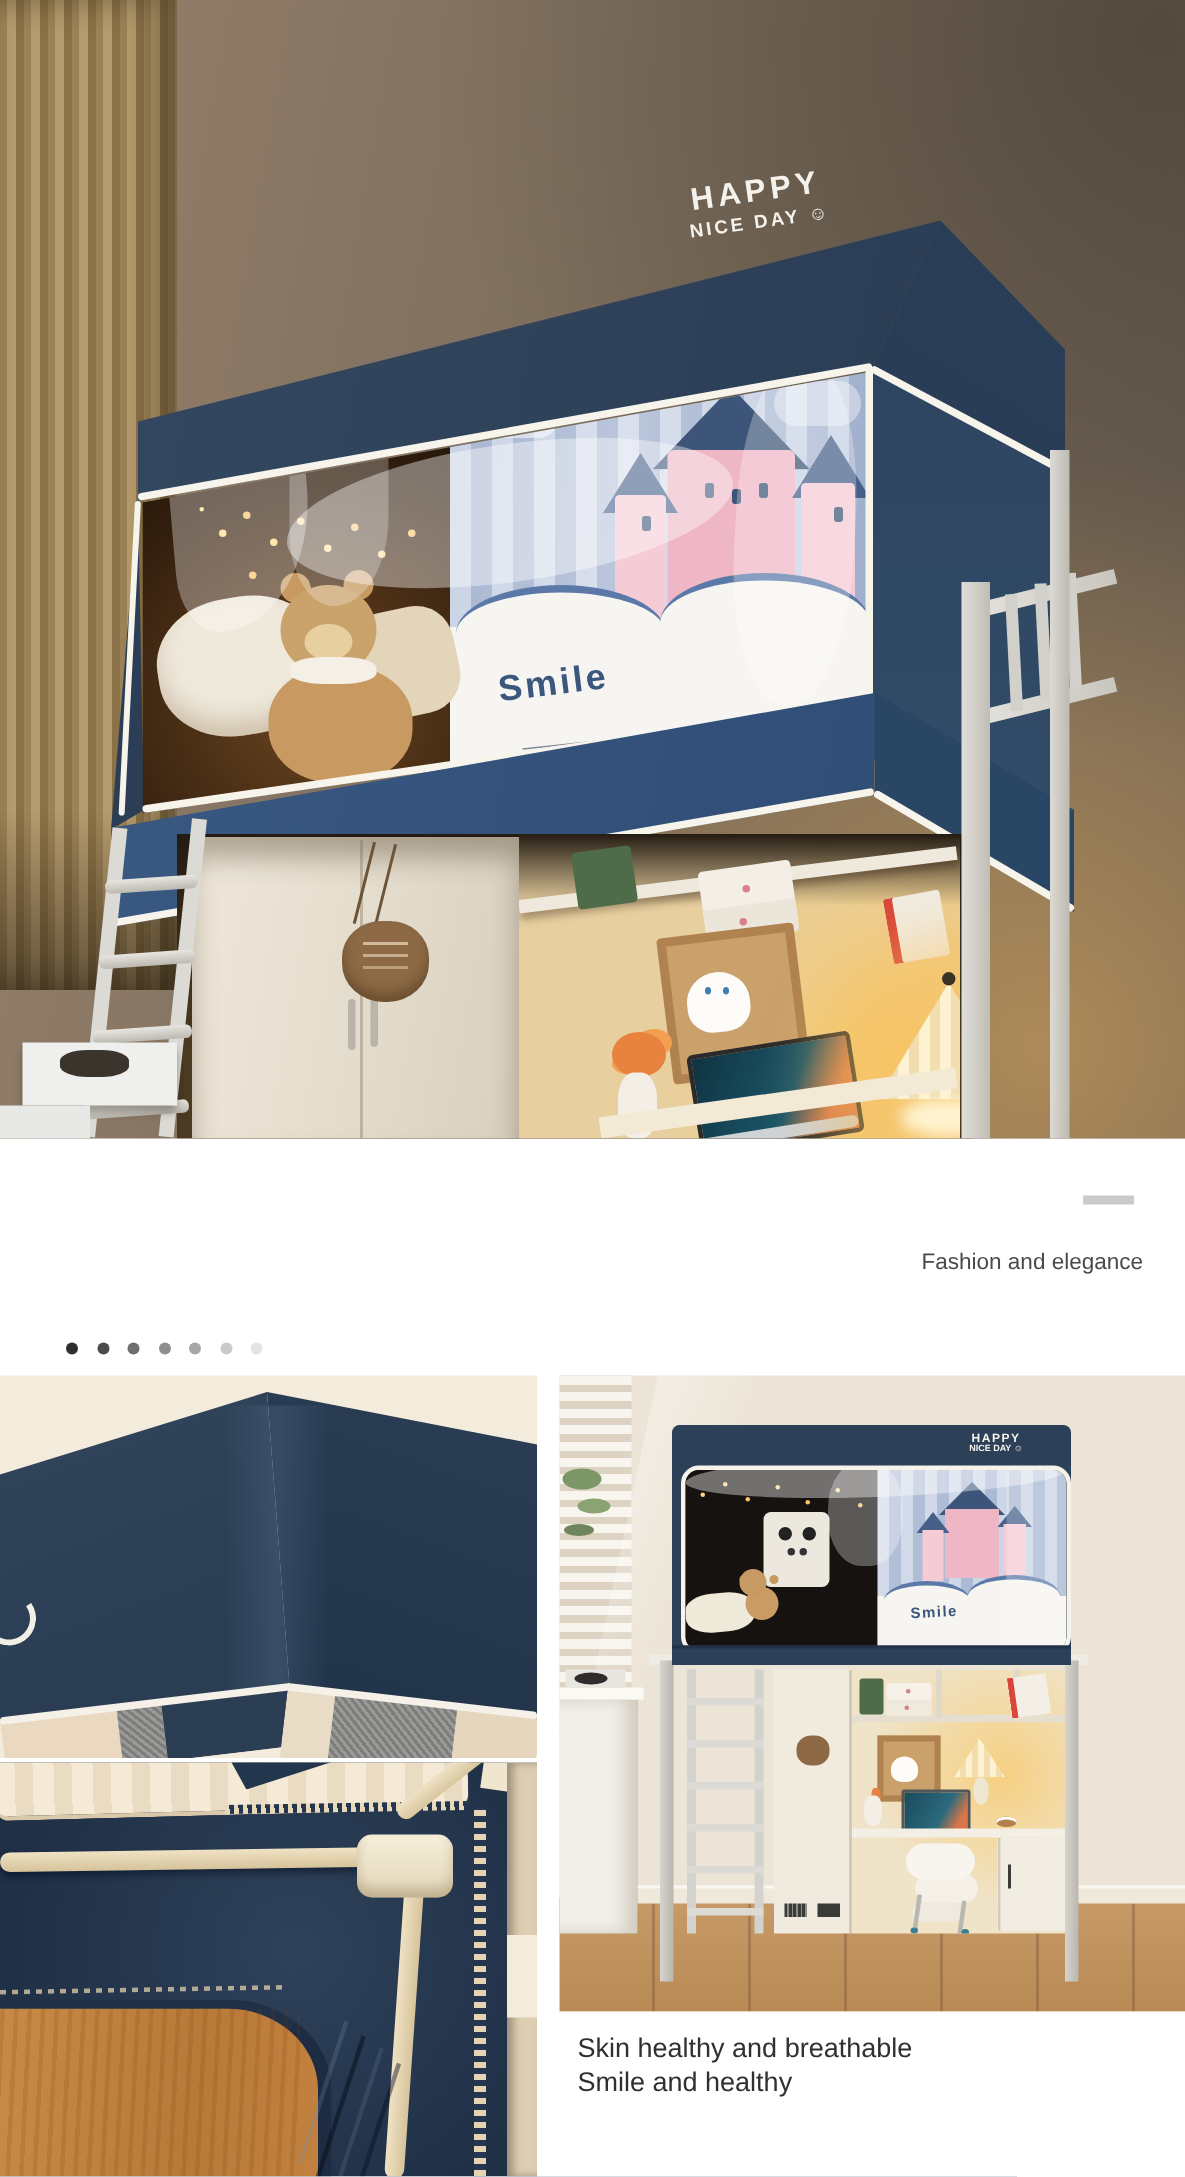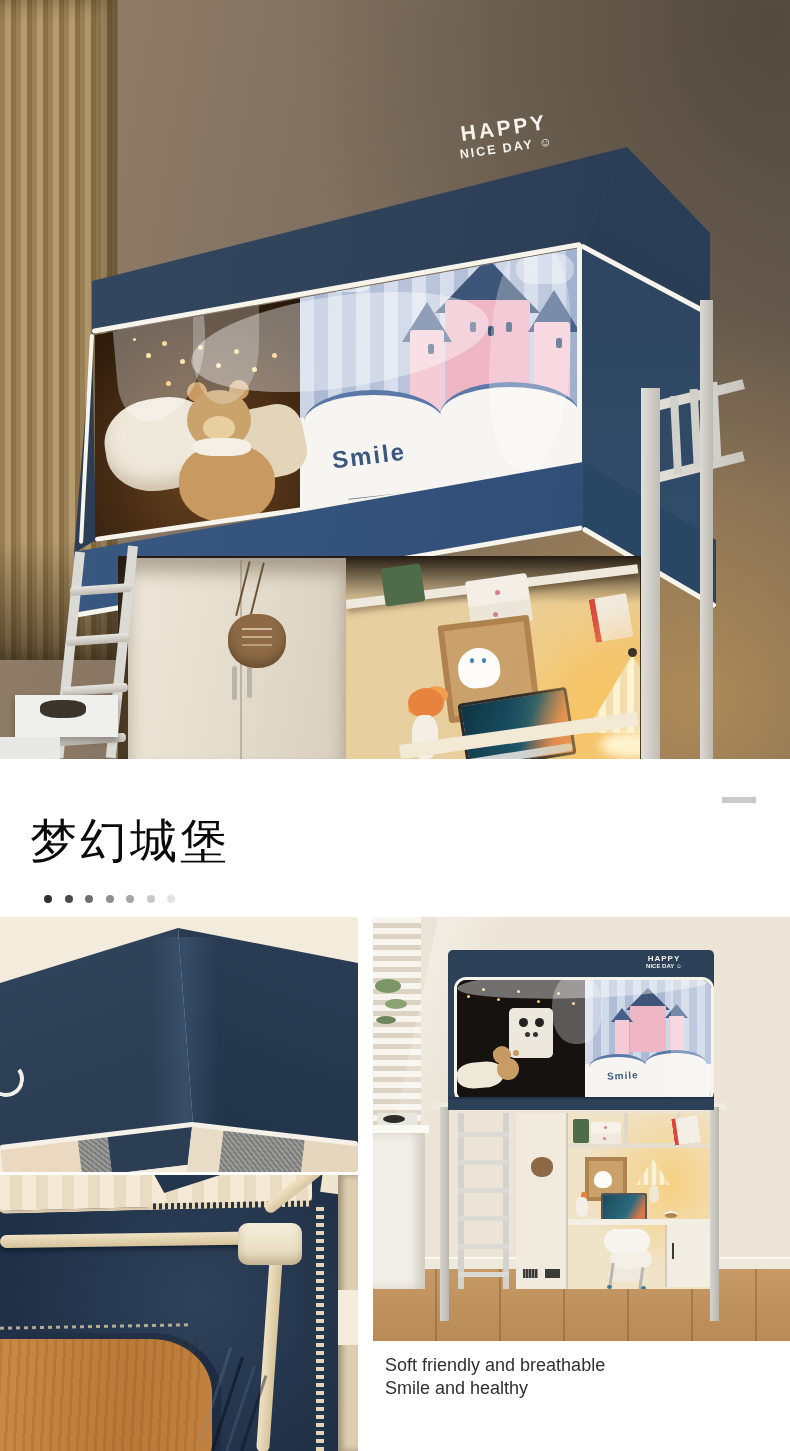--- a/index.html
+++ b/index.html
@@ -185,22 +185,22 @@
     <div class="abs rung" style="left:70px;top:585px;width:62px;height:9px;transform:rotate(-4deg);"></div>
     <div class="abs rung" style="left:66px;top:635px;width:64px;height:9px;transform:rotate(-4deg);"></div>
     <div class="abs rung" style="left:62px;top:685px;width:66px;height:9px;transform:rotate(-4deg);"></div>
     <div class="abs rung" style="left:58px;top:735px;width:68px;height:9px;transform:rotate(-4deg);"></div>
 
     <div class="abs" style="left:15px;top:695px;width:103px;height:42px;background:#eff0ee;box-shadow:0 4px 6px rgba(30,20,10,.4);"></div>
     <div class="abs" style="left:40px;top:700px;width:46px;height:18px;background:#3b342c;border-radius:40%;"></div>
     <div class="abs" style="left:0;top:737px;width:60px;height:22px;background:#e8e9e7;"></div>
   </section>
 
-  <h1 class="title-cn">梦幻城堡</h1>
   <div class="dash"></div>
+  <div class="subtitle">Fashion and elegance</div>
 
   <div class="dots">
     <span class="dot" style="background:#2f2f2f"></span>
     <span class="dot" style="background:#4b4b4b"></span>
     <span class="dot" style="background:#6f6f6f"></span>
     <span class="dot" style="background:#8f8f8f"></span>
     <span class="dot" style="background:#a6a6a6"></span>
     <span class="dot" style="background:#c9c9c9"></span>
     <span class="dot" style="background:#e4e4e4"></span>
   </div>
@@ -333,17 +333,17 @@
       <div class="abs" style="left:36px;top:116px;width:46px;height:24px;border-radius:22px;background:#f8f5ef;box-shadow:4px 18px 0 -2px #f4f0e8,-2px 34px 0 -6px #efeae0;"></div>
       <div class="abs" style="left:42px;top:150px;width:3px;height:24px;background:#b9b7b1;transform:rotate(8deg);box-shadow:30px 0 0 #b9b7b1;"></div>
       <div class="abs" style="left:39px;top:172px;width:5px;height:4px;border-radius:50%;background:#3a7f8f;box-shadow:34px 1px 0 #3a7f8f;"></div>
 
       <div class="abs" style="left:97px;top:112px;width:45px;height:62px;background:#f2ede3;box-shadow:inset 2px 0 0 rgba(140,125,100,.3);"></div>
       <div class="abs" style="left:104px;top:130px;width:2px;height:16px;background:#3a3a36;"></div>
     </div>
   </div>
 
   <div class="caption">
-    <div>Soft friendly and breathable</div>
+    <div>Skin healthy and breathable</div>
     <div>Smile and healthy</div>
   </div>
 
 </div>
 
 </body></html>

